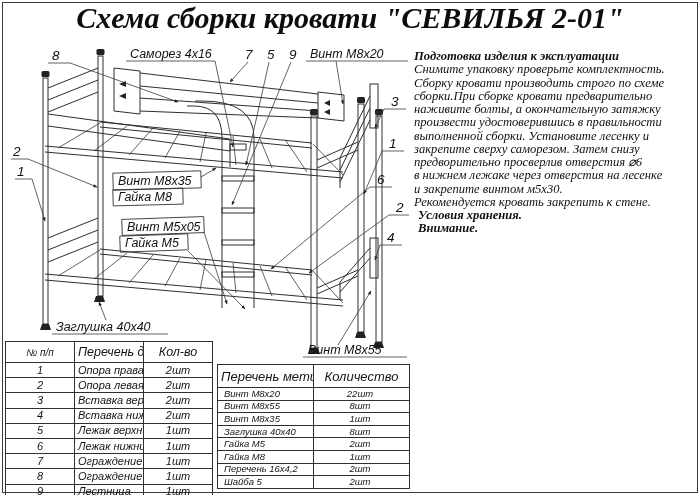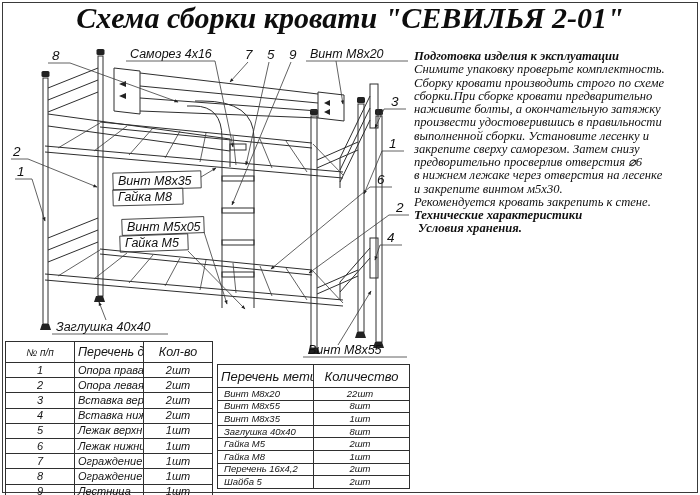--- a/index.html
+++ b/index.html
@@ -330,15 +330,15 @@
 Сборку кровати производить строго по схеме
 сборки.При сборке кровати предварительно
 наживите болты, а окончательную затяжку
 произвести удостоверившись в правильности
 выполненной сборки. Установите лесенку и
 закрепите сверху саморезом. Затем снизу
 предворительно просверлив отверстия ⌀6
 в нижнем лежаке через отверстия на лесенке
 и закрепите винтом м5х30.
 Рекомендуется кровать закрепить к стене.</div>
-  <div class="h">Технические характеристики</div>
   <div class="h ind">Условия хранения.</div>
+  <div class="h ind">Внимание.</div>
 </div>
 
 </body></html>

